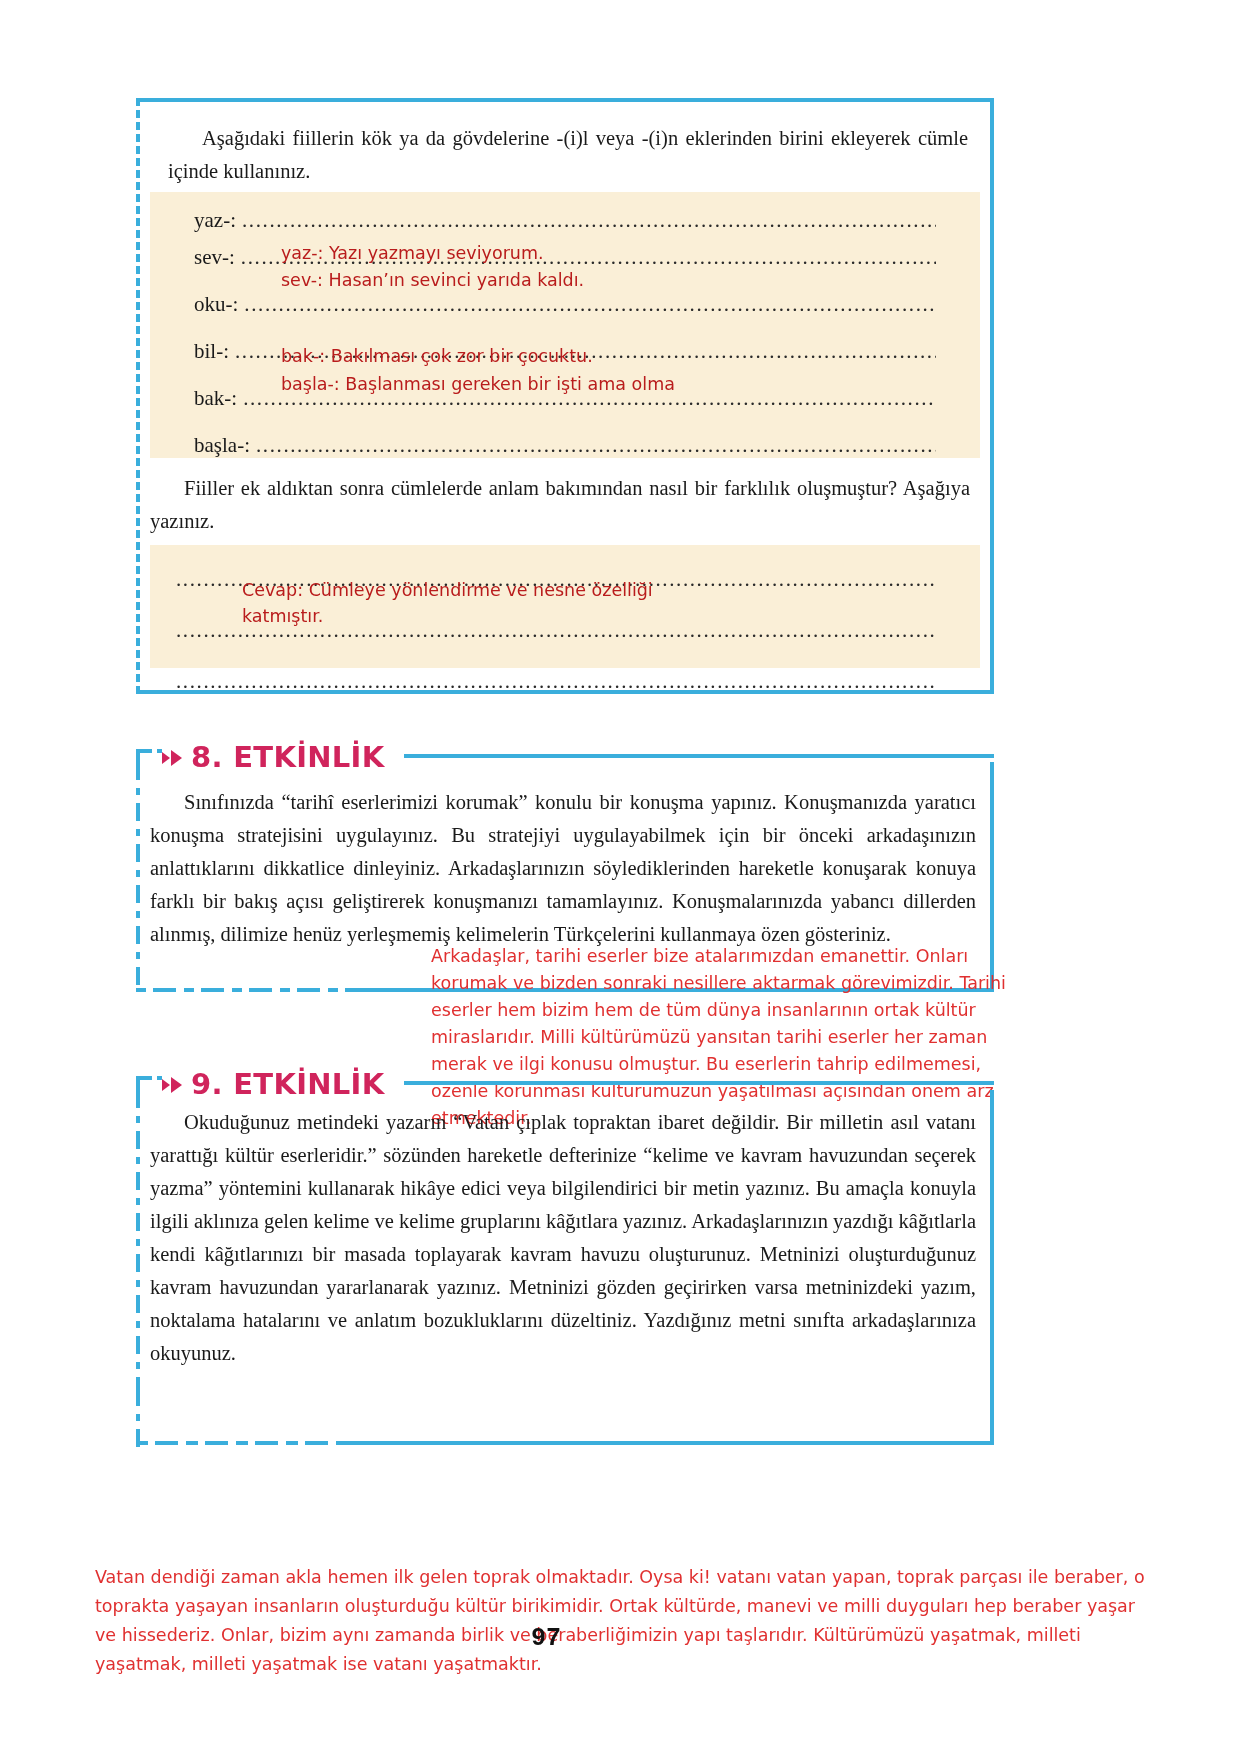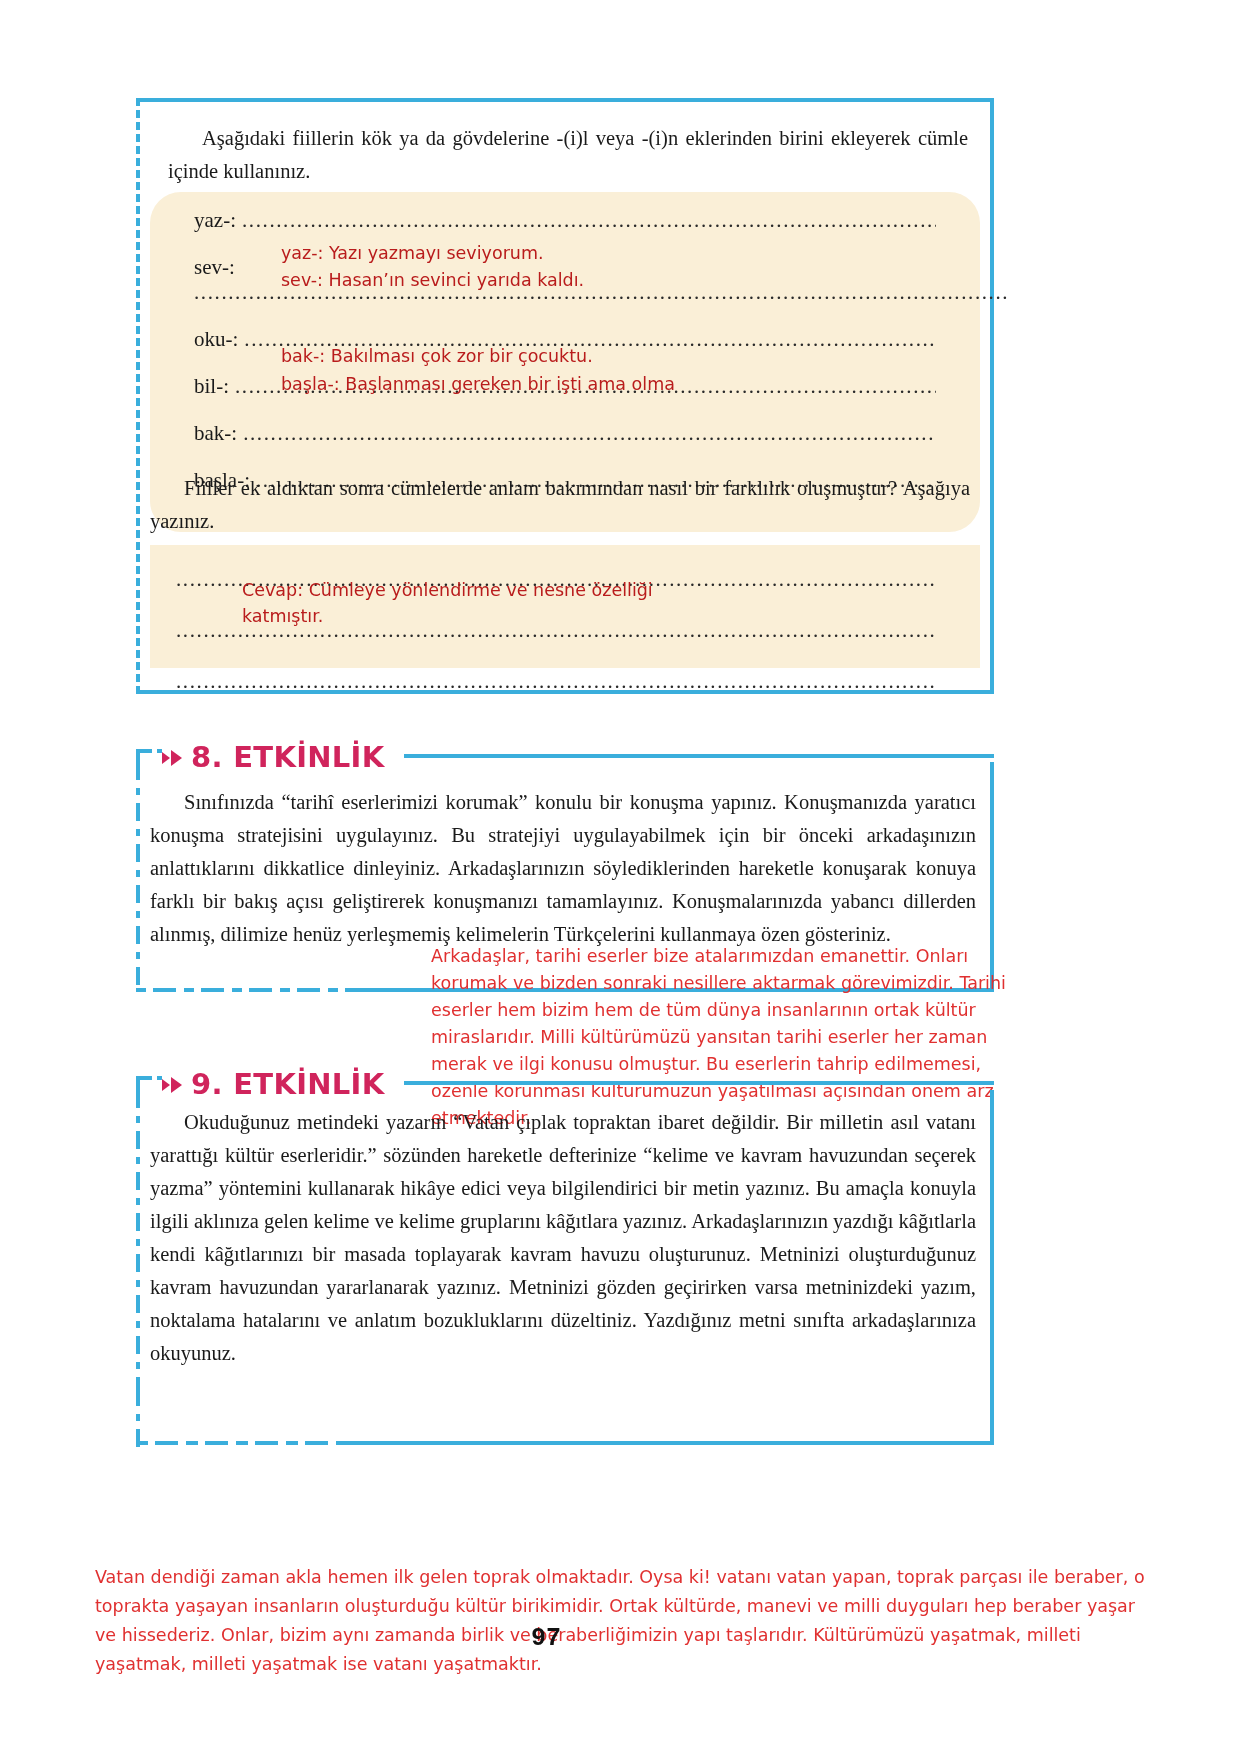--- a/index.html
+++ b/index.html
@@ -182,27 +182,27 @@
 </style>
 </head>
 <body>
 
 <div class="page">
 
   <div class="act-box" id="box-top"></div>
 
   <div class="body-text" style="left:168px; top:122px; width:800px;">Aşağıdaki fiillerin kök ya da gövdelerine -(i)l veya -(i)n eklerinden birini ekleyerek cümle içinde kullanınız.</div>
 
-  <div class="beige" style="left:150px; top:192px; width:830px; height:340px;border-radius:31px;">
+  <div class="beige" style="left:150px; top:192px; width:830px; height:266px;">
 
     <div class="blank-row" style="margin:16px 44px 0 44px;">
       <span class="blank-label">yaz-:</span>
       <span class="dots">.......................................................................................................................</span>
     </div>
-    <div class="blank-row" style="margin:22px 44px 0 44px;flex-direction:column;">
+    <div class="blank-row" style="margin:12px 44px 0 44px;">
       <span class="blank-label">sev-:</span>
       <span class="dots">.......................................................................................................................</span>
     </div>
     <div class="blank-row" style="margin:22px 44px 0 44px;text-align:right;">
       <span class="blank-label">oku-:</span>
       <span class="dots">.......................................................................................................................</span>
     </div>
     <div class="blank-row" style="margin:22px 44px 0 44px;">
       <span class="blank-label">bil-:</span>
       <span class="dots">.......................................................................................................................</span>

